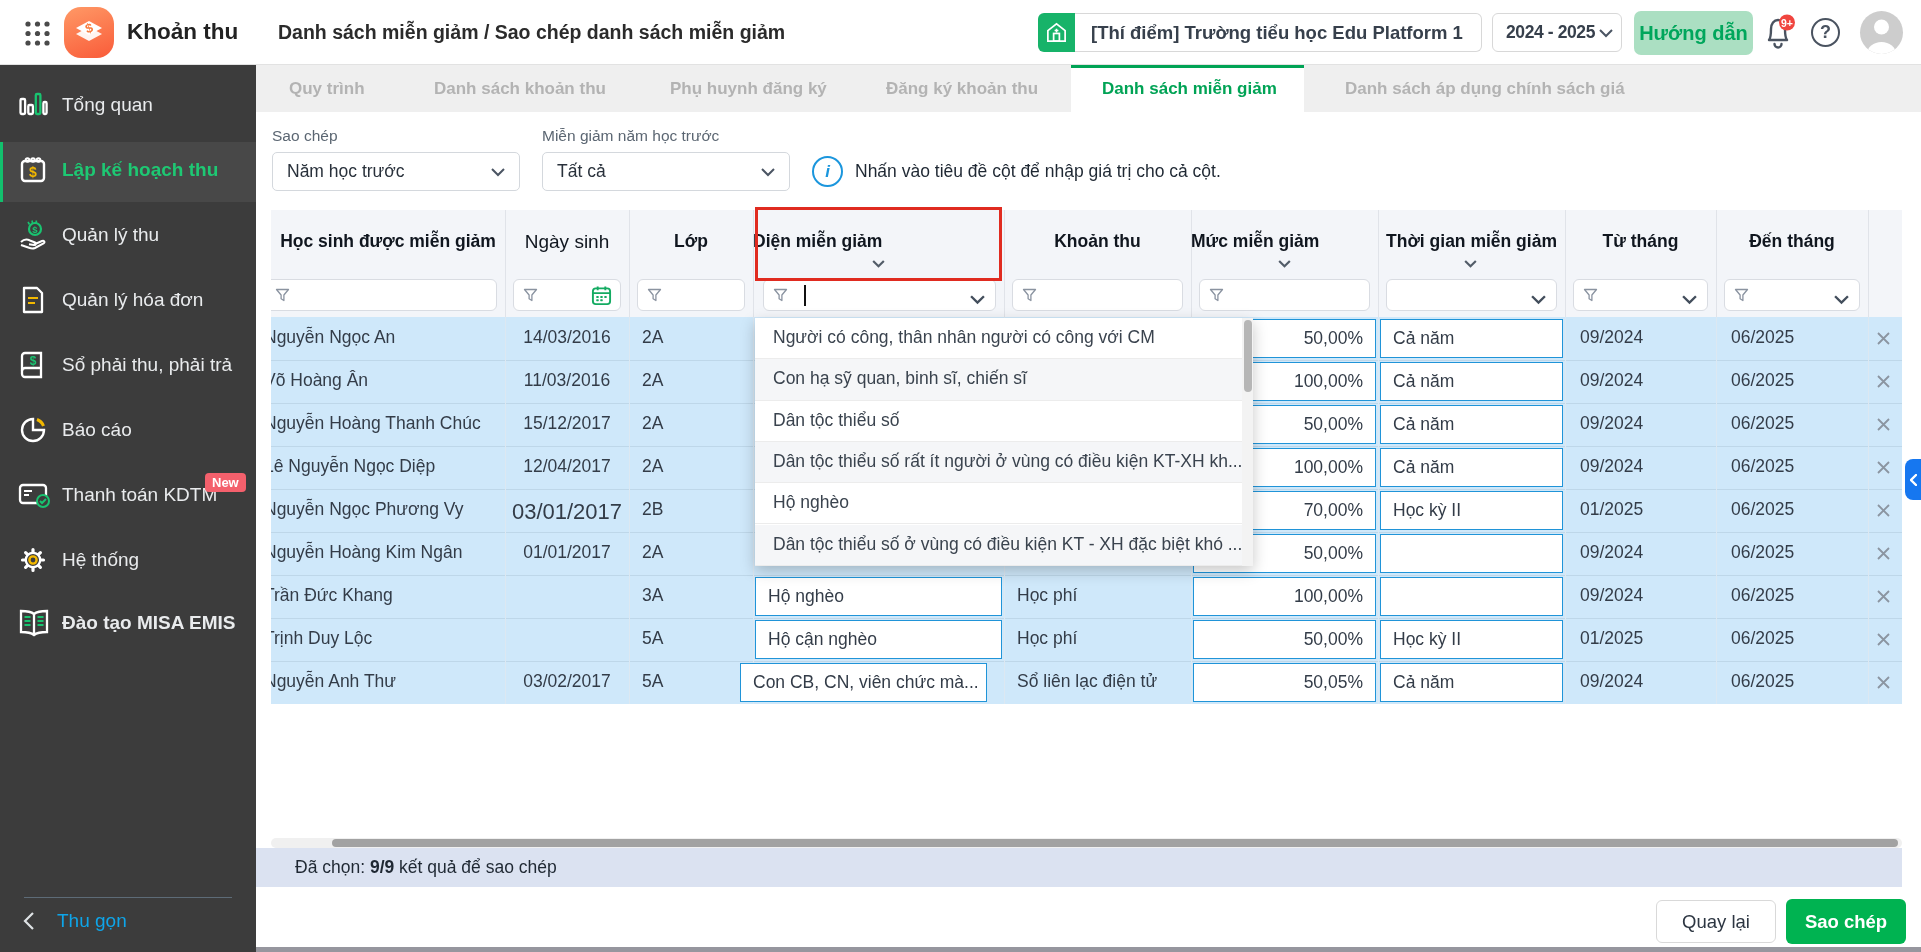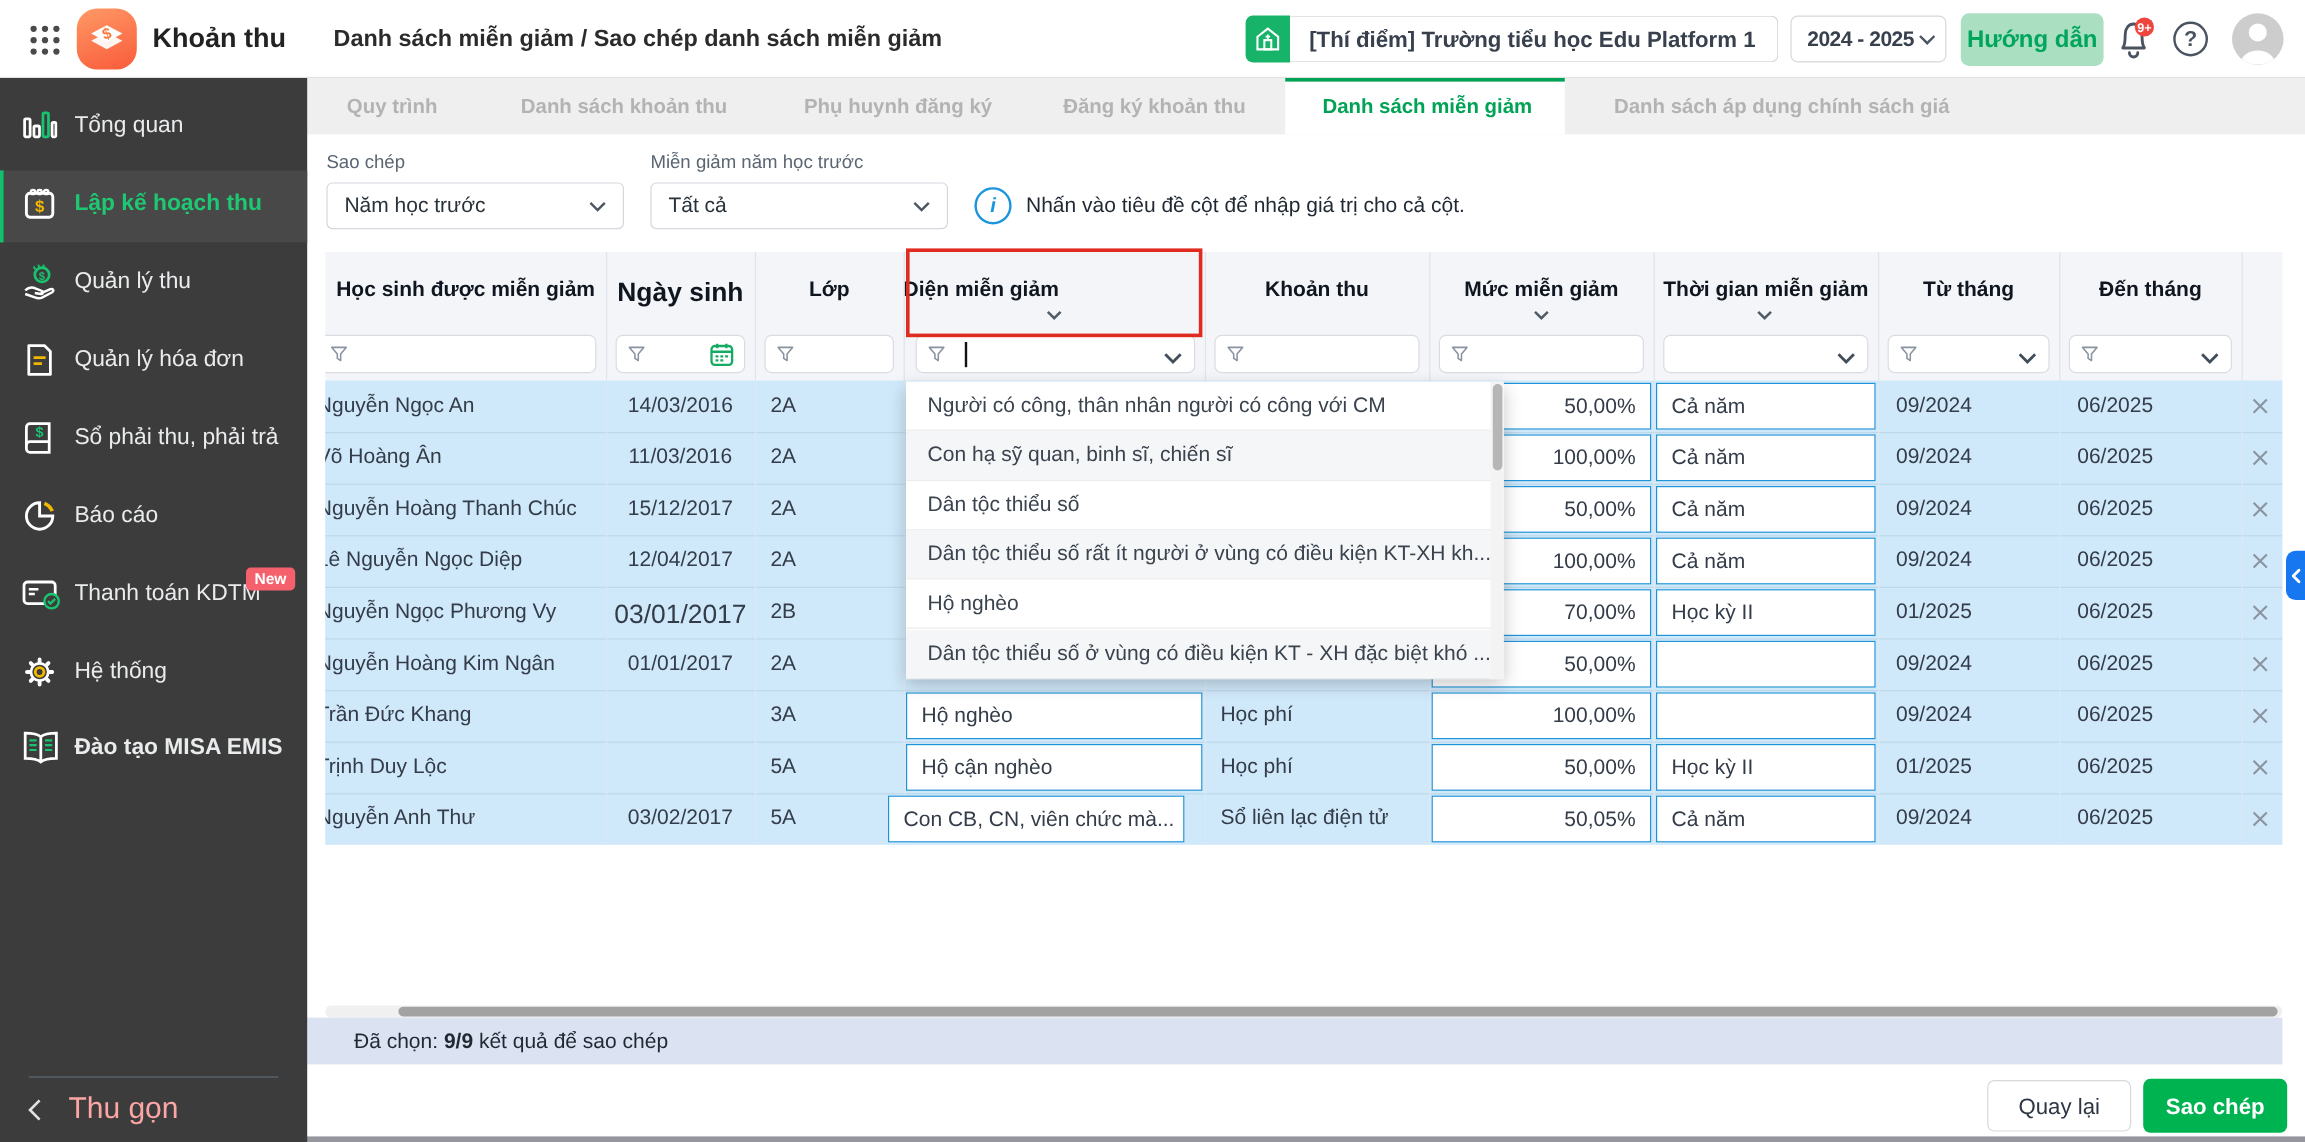--- a/index.html
+++ b/index.html
@@ -135,21 +135,21 @@
       </svg></div>
   <div class="abs" style="left:62px;top:484px;font-size:19px;color:#e9ebed;font-weight:normal;white-space:nowrap;">Hệ thống</div>
   <div class="abs" style="left:18px;top:543px;width:34px;height:30px;"><svg width="32" height="30" viewBox="0 0 32 30">
         <path d="M16 6 c-3-2.5-7-3-13-3 v21 c6 0 10 0.5 13 3 c3-2.5 7-3 13-3 v-21 c-6 0-10 0.5-13 3 z M16 6 v21" fill="none" stroke="#fff" stroke-width="2.3"></path>
         <g stroke="#19c370" stroke-width="1.8">
           <path d="M6.5 9 h6 M6.5 13 h6 M6.5 17 h6 M19.5 9 h6 M19.5 13 h6 M19.5 17 h6"></path>
         </g>
       </svg></div>
   <div class="abs" style="left:62px;top:547px;font-size:19px;color:#e9ebed;font-weight:bold;white-space:nowrap;">Đào tạo MISA EMIS</div>
   <div class="abs" style="left:24px;top:832px;width:208px;border-top:1px solid #5d6b77;"></div>
-  <div class="abs flex" style="left:22px;top:845px;color:#fca5a5;font-size:25px;">
+  <div class="abs flex" style="left:22px;top:845px;color:#0ea5e9;font-size:19px;">
     <svg width="13" height="20" viewBox="0 0 13 20" fill="none" stroke="#dfe3e6" stroke-width="2.2">
         <path d="M11 2 L3 10 L11 18"></path>
       </svg>
     <span style="margin-left:22px;">Thu gọn</span>
   </div>
 </div>
 
 <div class="abs" style="left:256px;top:65px;width:1665px;height:47px;background:#efefef;z-index:5;"></div>
 <div class="abs" style="left:1071px;top:65px;width:233px;height:47px;background:#fff;border-top:3px solid #00a355;z-index:6;"></div>
 <div class="abs" style="left:256px;top:65px;width:1665px;height:47px;z-index:7;font-weight:bold;font-size:17px;color:#b3b3b3;">
@@ -180,28 +180,28 @@
 <div class="abs" style="left:505px;top:210px;width:1px;height:107px;background:#e0e3e9;"></div>
 <div class="abs" style="left:629px;top:210px;width:1px;height:107px;background:#e0e3e9;"></div>
 <div class="abs" style="left:753px;top:210px;width:1px;height:107px;background:#e0e3e9;"></div>
 <div class="abs" style="left:1004px;top:210px;width:1px;height:107px;background:#e0e3e9;"></div>
 <div class="abs" style="left:1191px;top:210px;width:1px;height:107px;background:#e0e3e9;"></div>
 <div class="abs" style="left:1378px;top:210px;width:1px;height:107px;background:#e0e3e9;"></div>
 <div class="abs" style="left:1565px;top:210px;width:1px;height:107px;background:#e0e3e9;"></div>
 <div class="abs" style="left:1716px;top:210px;width:1px;height:107px;background:#e0e3e9;"></div>
 <div class="abs" style="left:1868px;top:210px;width:1px;height:107px;background:#e0e3e9;"></div>
 <div class="abs" style="left:271px;top:231px;width:234px;text-align:center;font-size:17.5px;font-weight:bold;color:#10161f;white-space:nowrap;">Học sinh được miễn giảm</div>
-<div class="abs" style="left:505px;top:231px;width:124px;text-align:center;font-size:22px;font-weight:bold;color:#10161f;white-space:nowrap;">Ngày sinh</div>
+<div class="abs" style="left:505px;top:231px;width:124px;text-align:center;font-size:19px;font-weight:normal;color:#10161f;white-space:nowrap;">Ngày sinh</div>
 <div class="abs" style="left:629px;top:231px;width:124px;text-align:center;font-size:17.5px;font-weight:bold;color:#10161f;white-space:nowrap;">Lớp</div>
 <div class="abs" style="left:753px;top:231px;width:251px;font-size:17.5px;font-weight:bold;color:#10161f;white-space:nowrap;">Diện miễn giảm</div>
 <div class="abs" style="left:872px;top:254px;"><svg width="13" height="8" viewBox="0 0 14 9" fill="none" stroke="#525c68" stroke-width="2.4">
       <path d="M1 1 L7 7 L13 1"></path>
     </svg></div>
 <div class="abs" style="left:1004px;top:231px;width:187px;text-align:center;font-size:17.5px;font-weight:bold;color:#10161f;white-space:nowrap;">Khoản thu</div>
-<div class="abs" style="left:1191px;top:231px;width:187px;text-align:center;font-size:17.5px;font-weight:bold;color:#10161f;white-space:nowrap;">Mức miễn giảm</div>
+<div class="abs" style="left:1191px;top:231px;width:187px;font-size:17.5px;font-weight:bold;color:#10161f;white-space:nowrap;">Mức miễn giảm</div>
 <div class="abs" style="left:1278px;top:254px;"><svg width="13" height="8" viewBox="0 0 14 9" fill="none" stroke="#525c68" stroke-width="2.4">
       <path d="M1 1 L7 7 L13 1"></path>
     </svg></div>
 <div class="abs" style="left:1378px;top:231px;width:187px;text-align:center;font-size:17.5px;font-weight:bold;color:#10161f;white-space:nowrap;">Thời gian miễn giảm</div>
 <div class="abs" style="left:1464px;top:254px;"><svg width="13" height="8" viewBox="0 0 14 9" fill="none" stroke="#525c68" stroke-width="2.4">
       <path d="M1 1 L7 7 L13 1"></path>
     </svg></div>
 <div class="abs" style="left:1565px;top:231px;width:151px;text-align:center;font-size:17.5px;font-weight:bold;color:#10161f;white-space:nowrap;">Từ tháng</div>
 <div class="abs" style="left:1716px;top:231px;width:152px;text-align:center;font-size:17.5px;font-weight:bold;color:#10161f;white-space:nowrap;">Đến tháng</div>
 <div class="abs" style="left:265px;top:279px;width:232px;height:32px;background:#fff;border:1px solid #d9dce2;border-radius:6px;">

